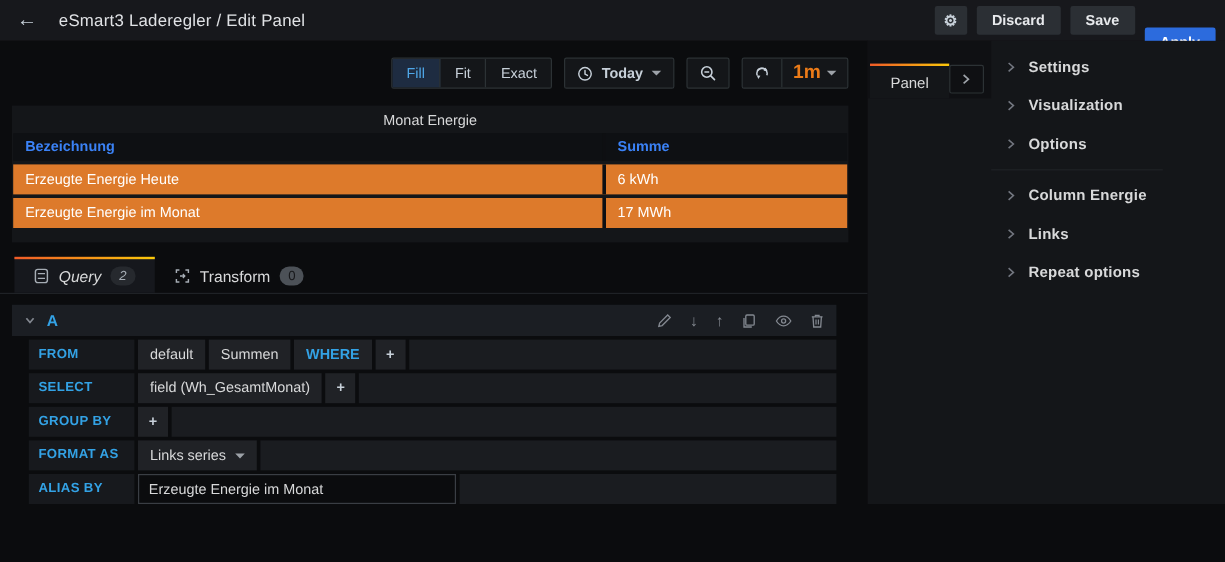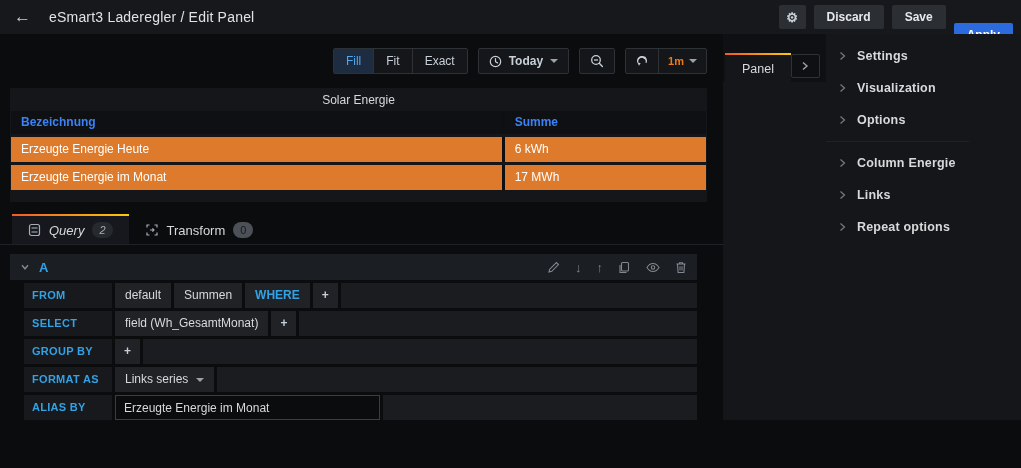--- a/index.html
+++ b/index.html
@@ -31,21 +31,21 @@
   .seg-btn:last-child { border-right:none; }
   .seg-btn.active { background:#1e2c41; color:#4fa7e8; }
   .tool-btn { height:26px; display:flex; align-items:center; gap:7px; padding:0 10px;
               background:#141619; border:1px solid #2c3235; border-radius:2px; color:#c7d0d9;
               font-size:12px; font-weight:600; cursor:pointer; font-family:"Liberation Sans", sans-serif; }
   .caret { width:0; height:0; border-left:4px solid transparent; border-right:4px solid transparent;
            border-top:4px solid #9da2a8; display:inline-block; }
   .refresh-group { display:flex; border:1px solid #2c3235; border-radius:2px; background:#141619; overflow:hidden; }
   .refresh-group .part { height:24px; display:flex; align-items:center; gap:5px; padding:0 9px; cursor:pointer; }
   .refresh-group .part + .part { border-left:1px solid #2c3235; }
-  .interval-txt { color:#eb7b18; font-size:11px; font-weight:700; }
+  .interval-txt { color:#eb7b18; font-size:16px; font-weight:700; }
   svg.ico { display:block; }
 
   
   .panel { margin:14px 16px 0 10px; height:145px; background:#141619; }
   .panel-title { height:23px; line-height:24px; text-align:center; font-size:12px; color:#d8d9da; }
   .gtable-header { display:flex; height:23px; background:#0e1013; margin:0 1px 3px 1px; }
   .gtable-header .th { font-size:12px; font-weight:700; color:#3b82f6; line-height:23px; padding:0 10px; cursor:pointer; }
   .col1 { width:70.6%; }
   .col2 { flex:1; border-left:3px solid #0e0f12; }
   .gtable-row { display:flex; height:25px; margin:0 1px 3px 1px; color:#fff; font-size:12px; }
@@ -146,21 +146,21 @@
           </svg>
         </div>
         <div class="part">
           <span class="interval-txt">1m</span>
           <span class="caret"></span>
         </div>
       </div>
     </div>
 
     <div class="panel">
-      <div class="panel-title">Solar Energie</div>
+      <div class="panel-title">Monat Energie</div>
       <div class="gtable-header">
         <div class="th col1">Bezeichnung</div>
         <div class="th col2">Summe</div>
       </div>
       <div class="gtable-row" style="background:#dd7a2b;">
         <div class="td col1">Erzeugte Energie Heute</div>
         <div class="td col2">6 kWh</div>
       </div>
       <div class="gtable-row" style="background:#dd7a2b;">
         <div class="td col1">Erzeugte Energie im Monat</div>

